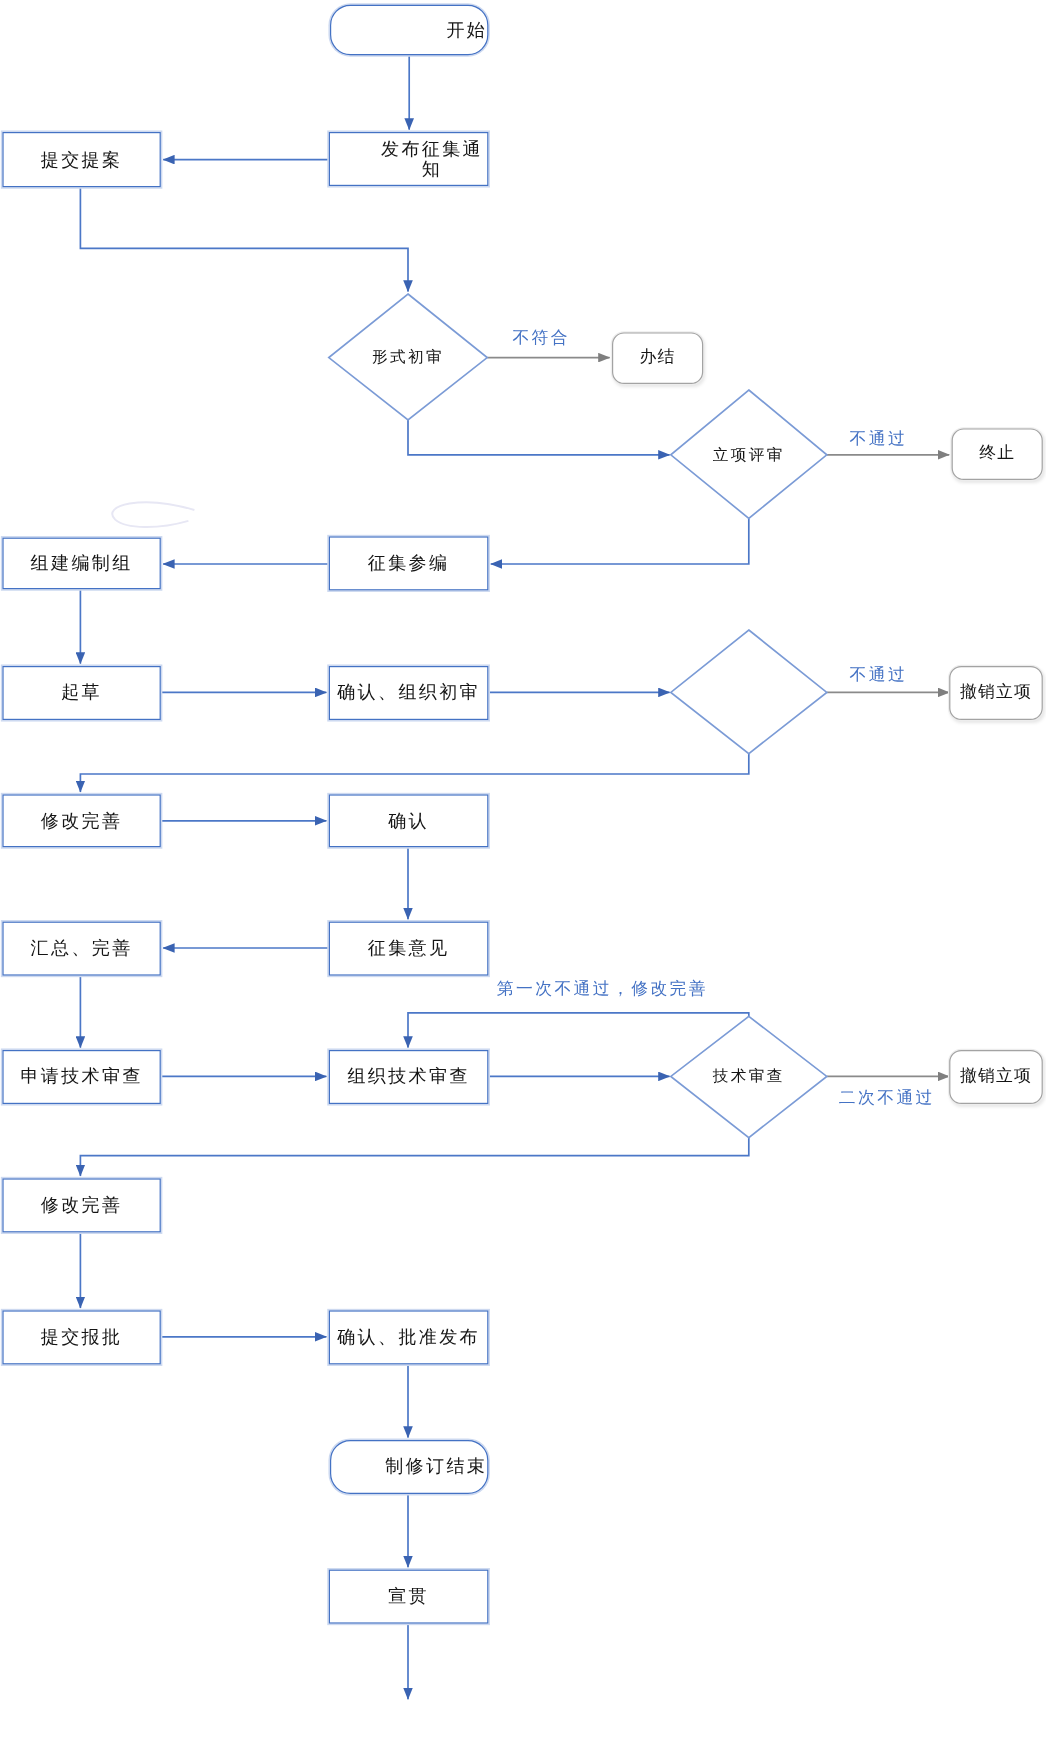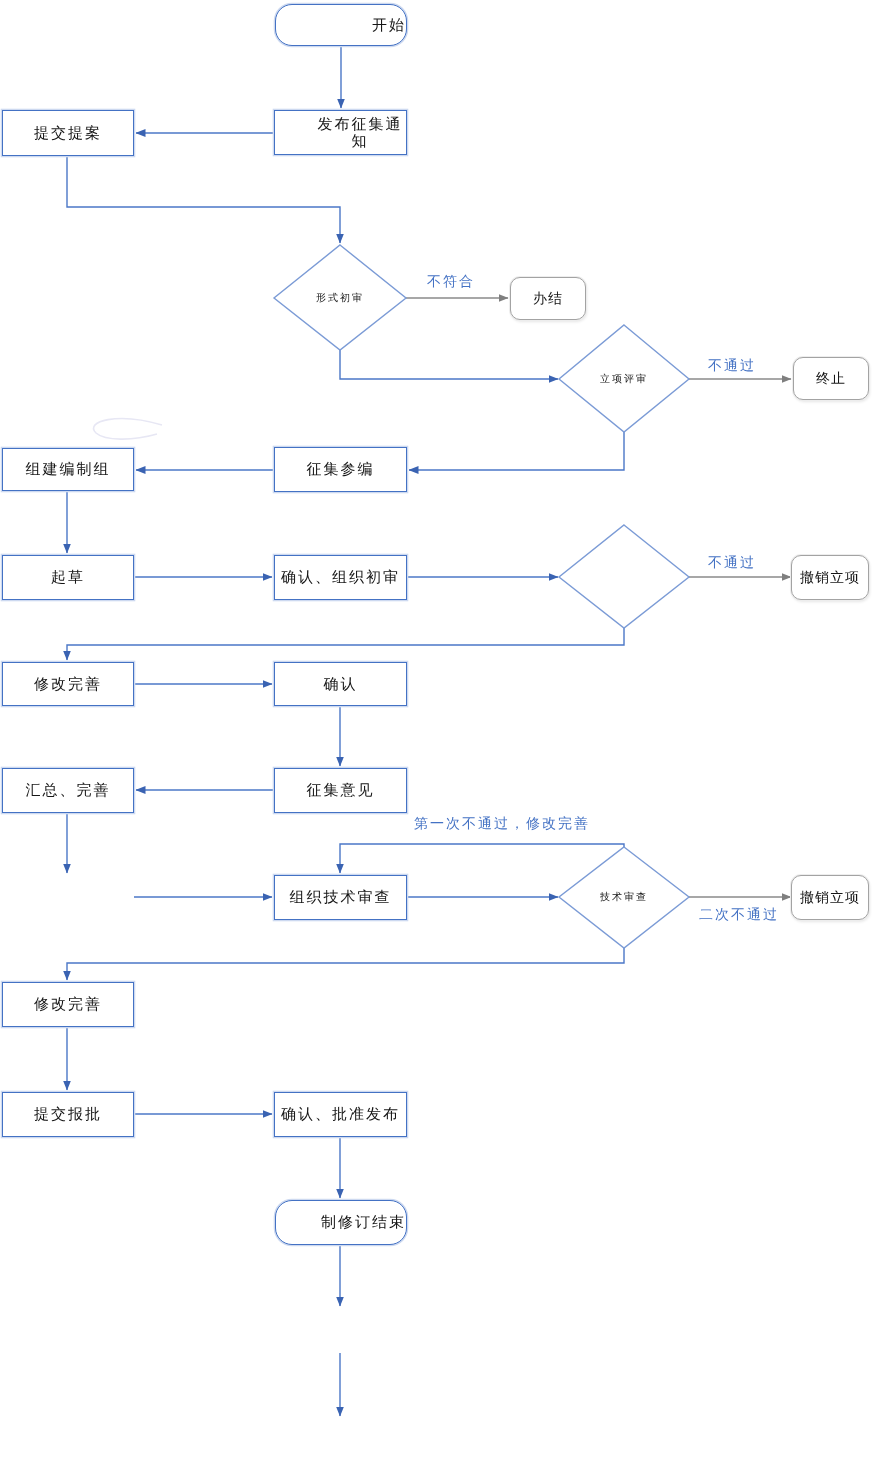--- a/index.html
+++ b/index.html
@@ -6,21 +6,21 @@
   body{width:872px;height:1465px;position:relative;font-family:"DejaVu Sans","Liberation Sans",sans-serif;}
   .canvas{position:absolute;left:0;top:0;width:872px;height:1465px;}
   svg.layer{position:absolute;left:0;top:0;width:872px;height:1465px;overflow:visible;}
   .node{position:absolute;box-sizing:border-box;display:flex;align-items:center;justify-content:center;
         background:#ffffff;border:1.4px solid #4472c4;box-shadow:0 0 0 1.3px #cdd9f0;
         font-size:15px;color:#151515;letter-spacing:2px;text-align:center;line-height:1.1;}
   .rounded{border-radius:17px;justify-content:flex-end;}
   .terminal{border:1.4px solid #a3a3a3;border-radius:10px;box-shadow:0 0 0 1px #ededed,1px 2px 3px rgba(0,0,0,.10);
         font-size:14px;letter-spacing:1px;}
   .dlabel{position:absolute;display:flex;align-items:center;justify-content:center;
-        font-size:10px;color:#151515;letter-spacing:2px;}
+        font-size:13px;color:#151515;letter-spacing:2px;}
   .elabel{position:absolute;font-size:14px;color:#4472c4;letter-spacing:2px;white-space:nowrap;}
   .edge{fill:none;stroke:#4b77c7;stroke-width:1.4;}
   .edge-gray{fill:none;stroke:#8a8a8a;stroke-width:1.4;}
   .diamond{fill:#ffffff;stroke:#7b9bd6;stroke-width:1.4;}
   .swoosh{fill:none;stroke:#e7e7f4;stroke-width:1.6;}
 </style>
 </head>
 <body>
 
 <div class="canvas">
@@ -129,20 +129,23 @@
     </div>
 
   <div class="node" style="left:2px;top:768px;width:132px;height:45px;">
       <span>汇总、完善</span>
     </div>
 
   <div class="node" style="left:274px;top:768px;width:133px;height:45px;">
       <span>征集意见</span>
     </div>
 
+  <div class="node" style="left:2px;top:875px;width:132px;height:45px;">
+      <span>申请技术审查</span>
+    </div>
 
   <div class="node" style="left:274px;top:875px;width:133px;height:45px;">
       <span>组织技术审查</span>
     </div>
 
   <div class="dlabel" style="left:559px;top:874px;width:130px;height:46px;">
       <span>技术审查</span>
     </div>
 
   <div class="node terminal" style="left:791px;top:875px;width:78px;height:45px;">
@@ -158,20 +161,23 @@
     </div>
 
   <div class="node" style="left:274px;top:1092px;width:133px;height:45px;">
       <span>确认、批准发布</span>
     </div>
 
   <div class="node rounded" style="left:275px;top:1200px;width:132px;height:45px;">
       <span>制修订结束</span>
     </div>
 
+  <div class="node" style="left:274px;top:1308px;width:133px;height:45px;">
+      <span>宣贯</span>
+    </div>
 
   <div class="node" style="left:274px;top:1490px;width:133px;height:44px;">
       <span>复审</span>
     </div>
 
   <div class="elabel" style="left:427px;top:273px;">不符合</div>
 
   <div class="elabel" style="left:708px;top:357px;">不通过</div>
 
   <div class="elabel" style="left:708px;top:554px;">不通过</div>

